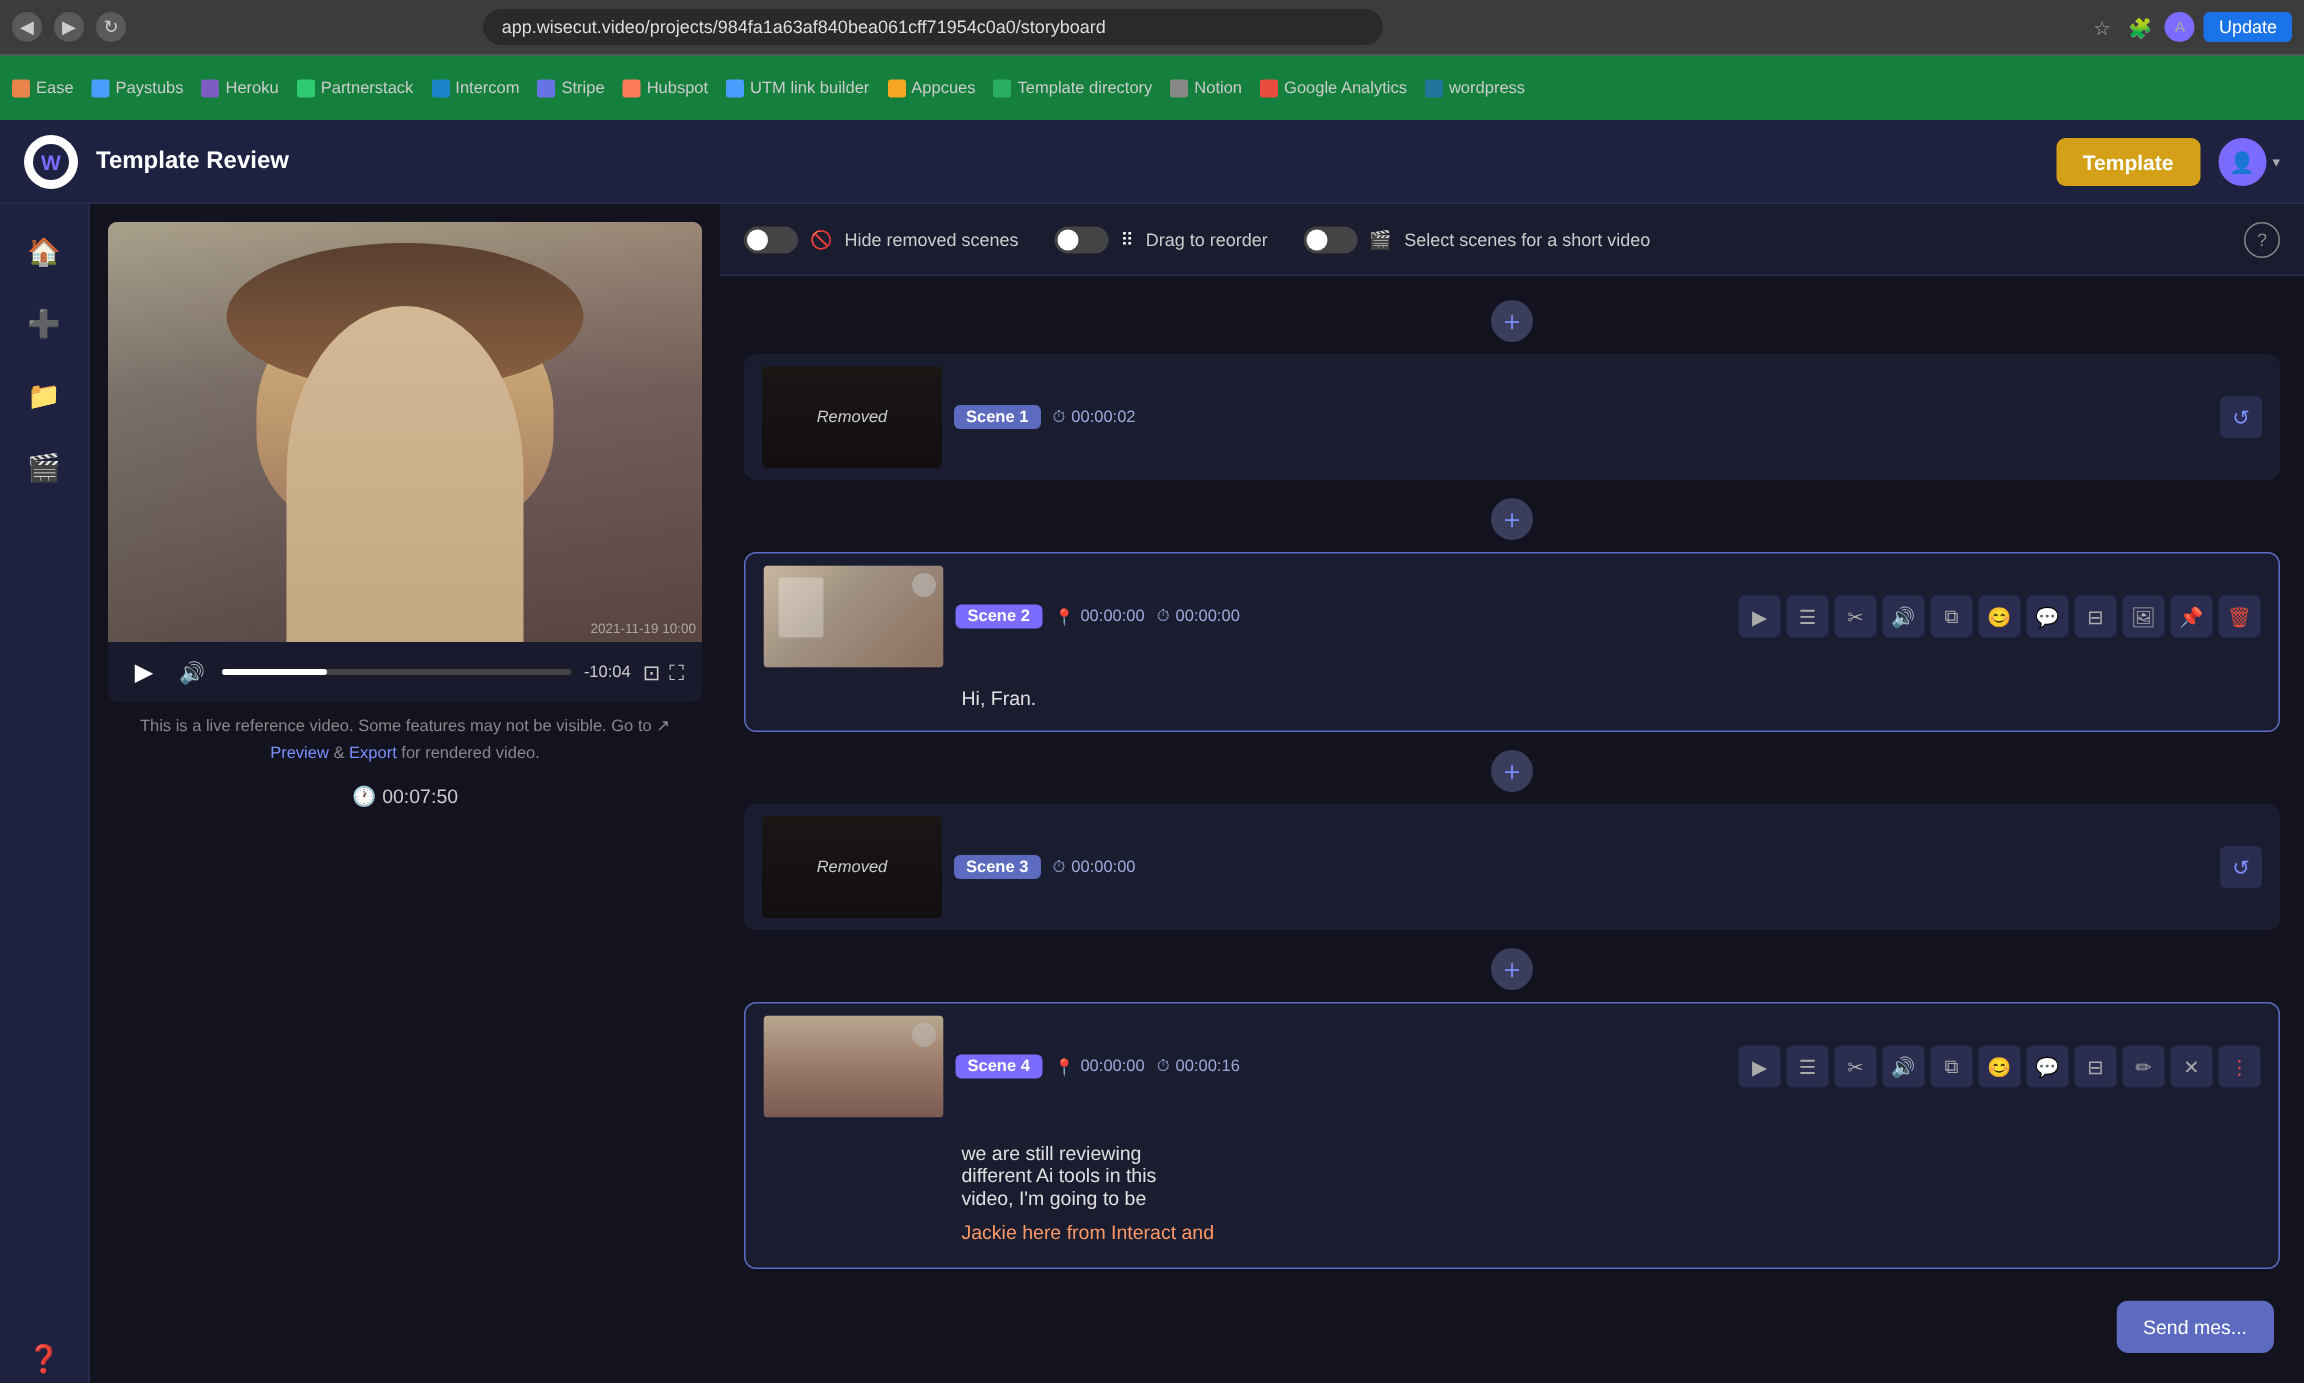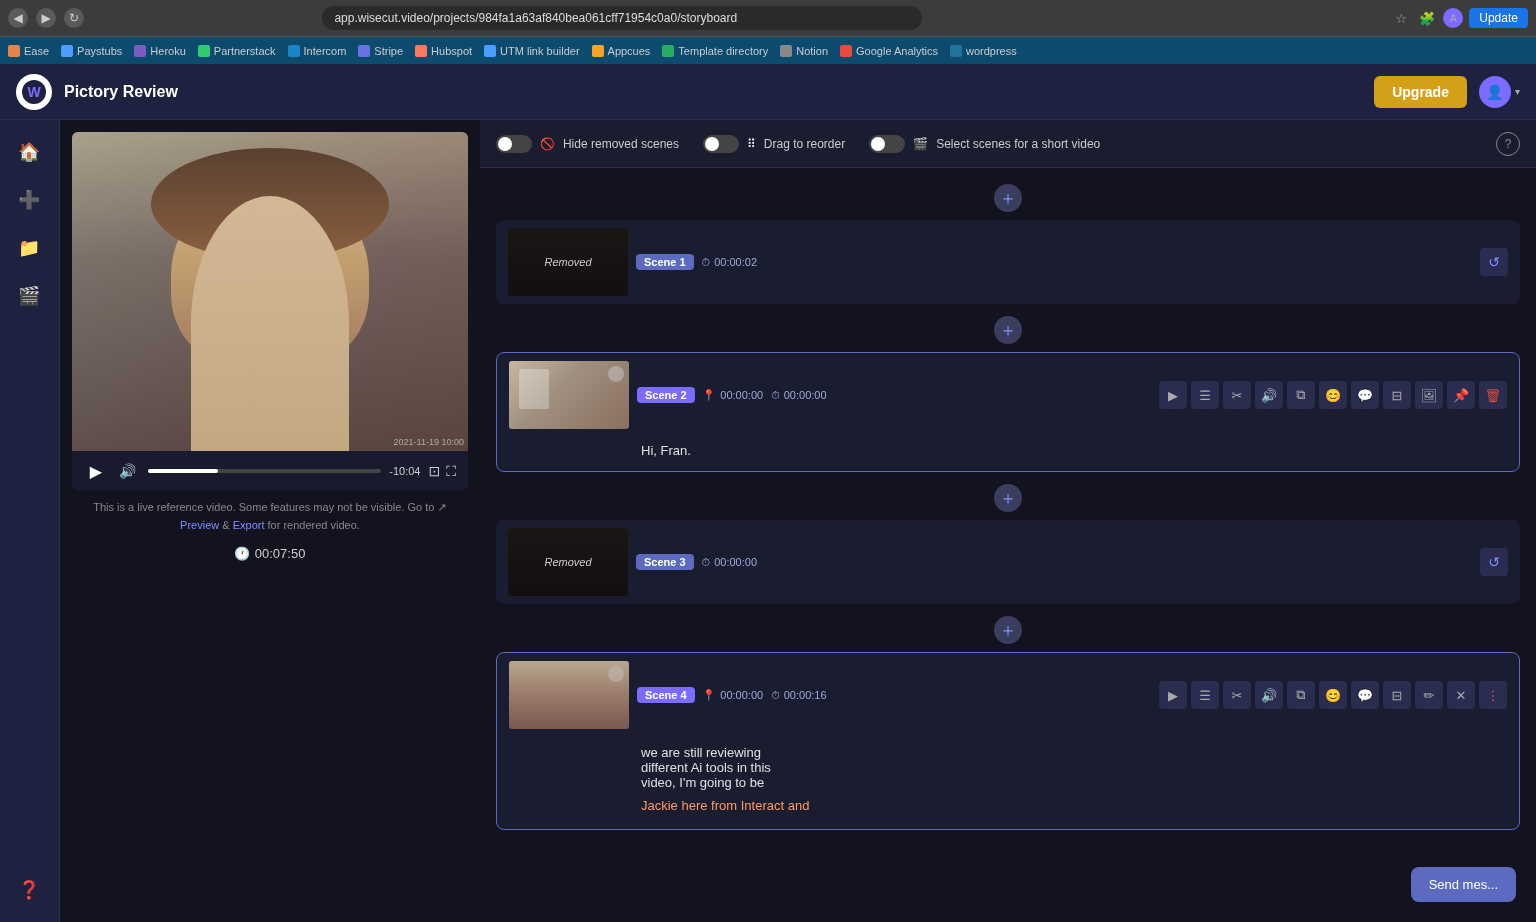--- a/index.html
+++ b/index.html
@@ -46,22 +46,22 @@
       color: white;
       border: none;
       border-radius: 4px;
       padding: 3px 10px;
       font-size: 12px;
       cursor: pointer;
     }
 
     
     .bookmarks-bar {
-      height: 28px;
-      background: #0c4a6e;
+      height: 44px;
+      background: #15803d;
       display: flex;
       align-items: center;
       padding: 0 8px;
       gap: 12px;
       border-top: 1px solid #555;
       overflow: hidden;
     }
     .bookmark-item {
       display: flex; align-items: center; gap: 4px;
       font-size: 11px; color: #ccc; cursor: pointer; white-space: nowrap;
@@ -157,21 +157,21 @@
     }
     .video-container {
       width: 100%;
       background: #000;
       border-radius: 6px;
       overflow: hidden;
       position: relative;
     }
     .video-placeholder {
       width: 100%;
-      height: 319px;
+      height: 280px;
       background: linear-gradient(135deg, #2a2a3e 0%, #1a1a2a 100%);
       display: flex; align-items: center; justify-content: flex-end;
       position: relative;
       overflow: hidden;
     }
     .video-person {
       width: 100%; height: 100%;
       background: linear-gradient(180deg, #c4a882 0%, #8b6f5c 40%, #6b5040 100%);
       position: relative;
     }
@@ -499,23 +499,23 @@
     <span>wordpress</span>
   </div>
 </div>
 
 <div class="app-header">
   <div class="app-logo">
     <div class="app-logo-inner">
       <span style="color:#7c6bff;font-weight:900;font-size:14px;">W</span>
     </div>
   </div>
-  <span class="app-title">Pictory Review</span>
+  <span class="app-title">Template Review</span>
   <div class="header-spacer"></div>
-  <button class="upgrade-btn">Upgrade</button>
+  <button class="upgrade-btn">Template</button>
   <div style="display:flex;align-items:center;">
     <div class="avatar-btn">👤</div>
     <span class="avatar-chevron">▾</span>
   </div>
 </div>
 
 <div class="main-layout">
 
   <div class="left-sidebar">
     <div class="sidebar-icon active">

